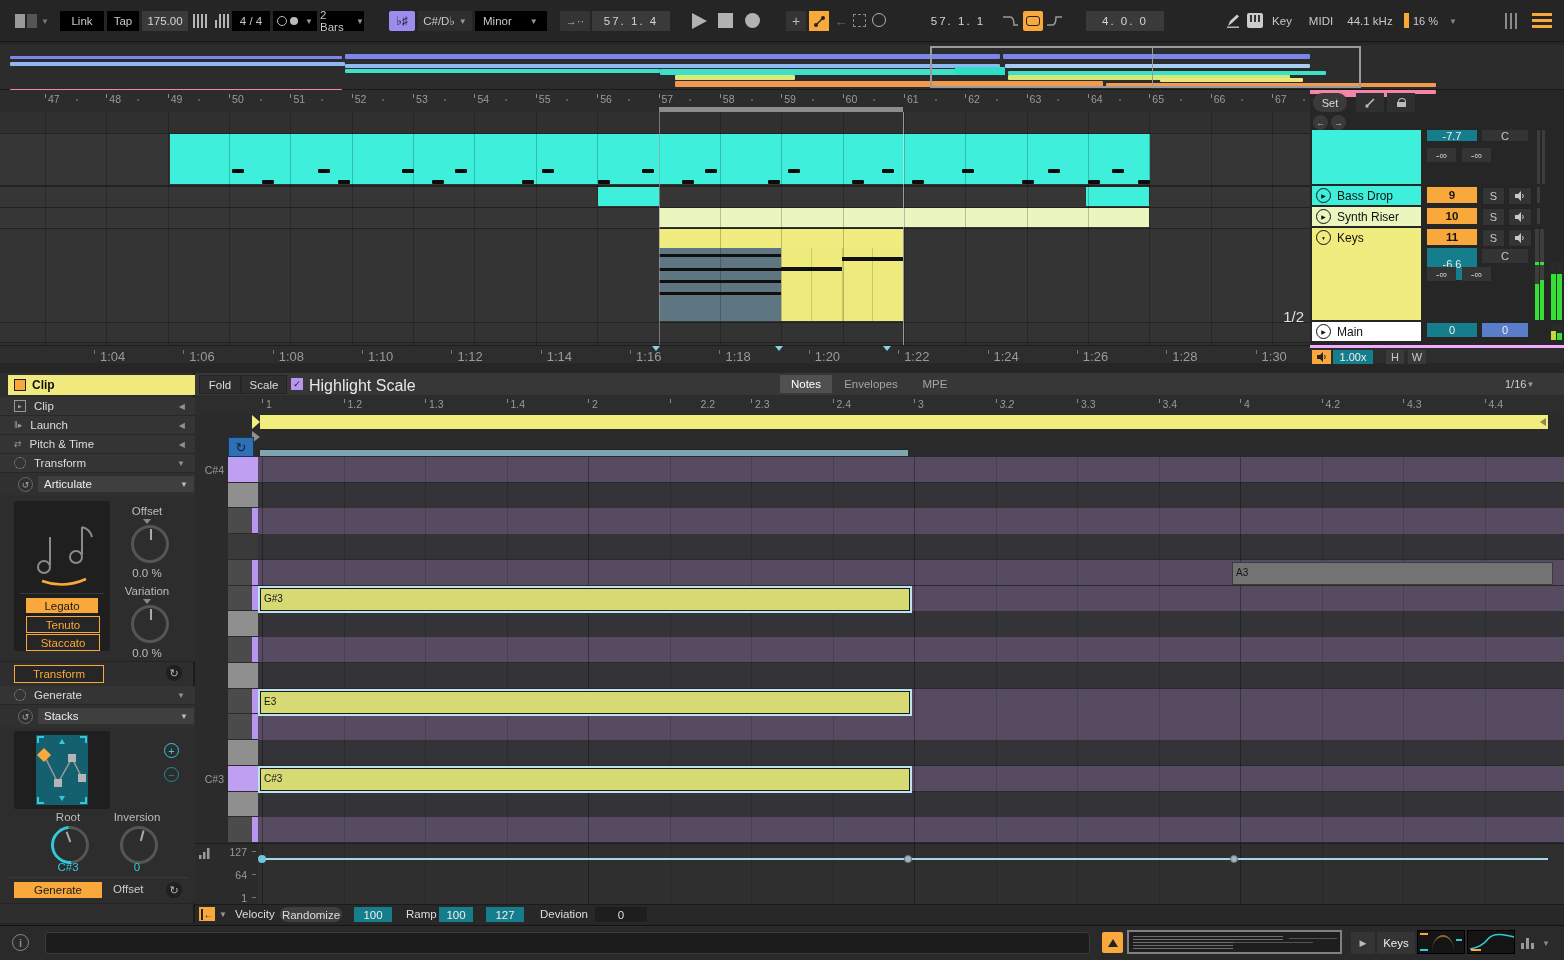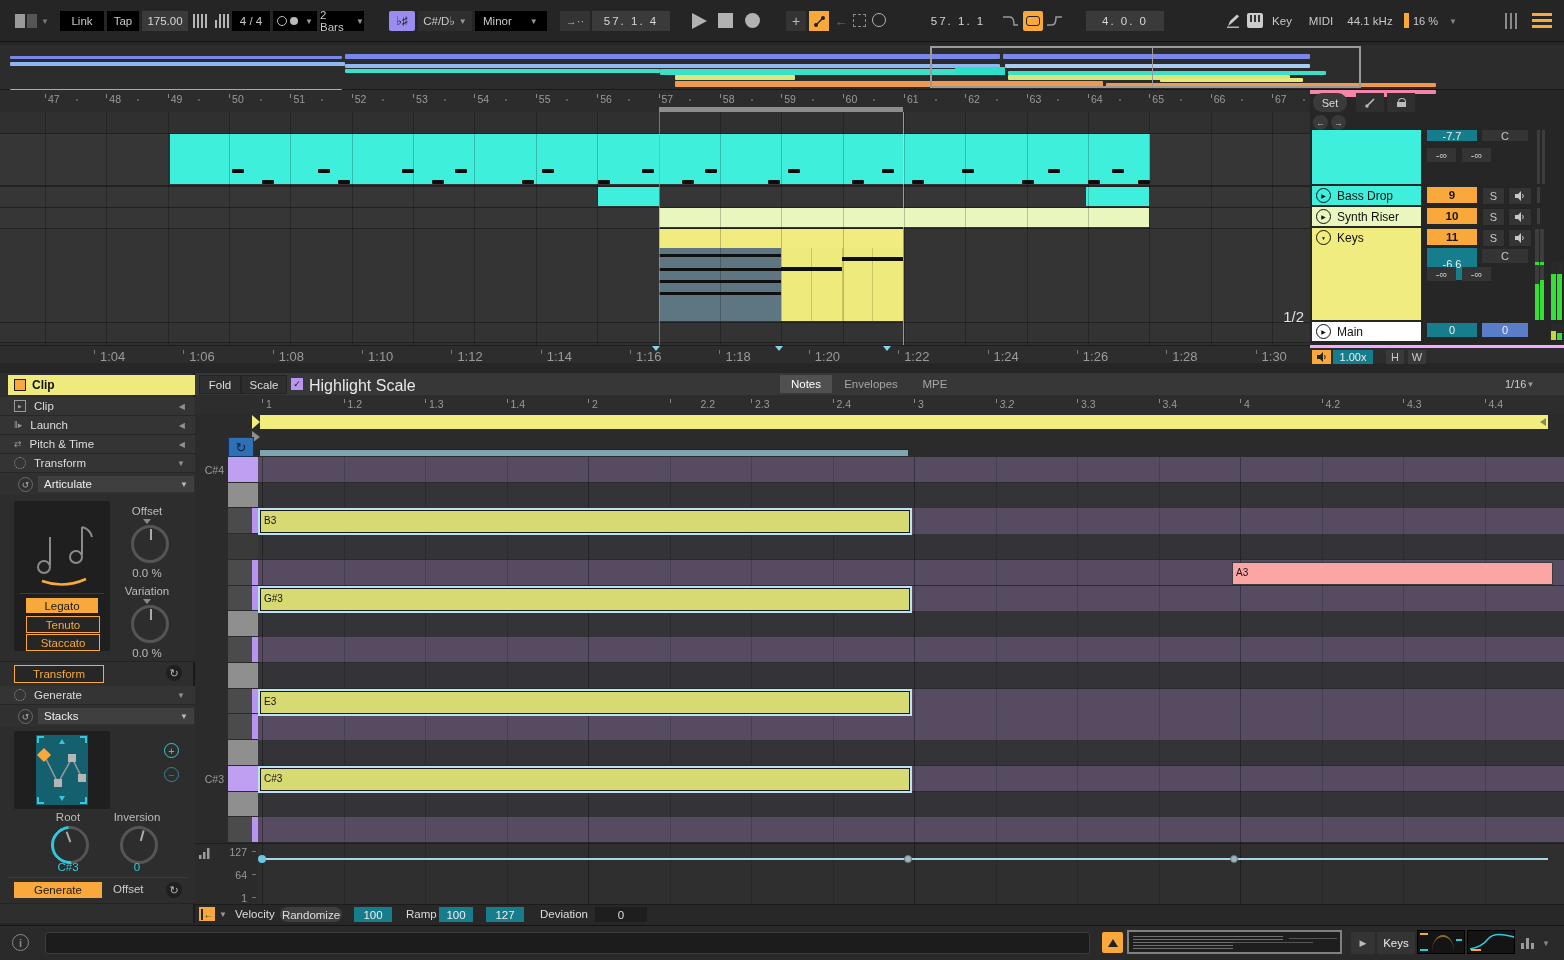--- a/index.html
+++ b/index.html
@@ -66,21 +66,21 @@
 .barline{position:absolute;width:1px;background:rgba(0,0,0,.32)}
 #rows{position:absolute;left:0;top:84px;width:1369px;height:386px}
 .prow{position:absolute;left:63px;width:1306px}
 .prow.inscale{background:#574B61}
 .prow.out{background:#343438}
 .pkey{position:absolute;left:33px;width:30px}
 .pkey .strip{position:absolute;right:0;top:0;width:6px;height:100%;background:#B795F0}
 .pkeylbl{position:absolute;left:0;width:29px;text-align:right;color:#9a9a9a;font-size:10.5px}
 .note{position:absolute;height:21px;border:1px solid #1a1a1a;color:#141414;font-size:10px;line-height:20px;padding-left:3px;overflow:hidden}
 .note.sel{background:#D7D973;box-shadow:0 0 0 2px #BCE3F0}
-.note.ghost{background:#fca5a5;border-color:#3c3c3c}
+.note.ghost{background:#737373;border-color:#3c3c3c}
 #vlane{position:absolute;left:0;top:470px;width:1369px;height:61px;background:#2f2f2f;border-top:1px solid #1e1e1e}
 .vlbl{position:absolute;width:40px;text-align:right;color:#9a9a9a;font-size:10.5px}
 .vtick{position:absolute;left:57px;width:4px;height:1px;background:#777}
 #vfooter{position:absolute;left:0;top:531px;width:1369px;height:19px;background:#282828;border-top:1px solid #1b1b1b;font-size:11.5px}
 .vteal{position:absolute;top:2px;height:15px;background:#157D8C;color:#eee;display:flex;align-items:center;justify-content:center}
 
 #statusbar{left:0;top:925px;width:1564px;height:35px;background:#2a2a2a;border-top:1px solid #141414}
 .tri-up{width:0;height:0;border-left:5px solid transparent;border-right:5px solid transparent;border-bottom:8px solid #222}
 .clipbar-tri{position:absolute;width:0;height:0}
 </style>
@@ -711,21 +711,20 @@
         <div class="beatline" style="left: 556px; top: 0px; height: 386px;"></div>
         <div class="beatline" style="left: 637.5px; top: 0px; height: 386px;"></div>
         <div class="barline" style="left: 719px; top: 0px; height: 386px;"></div>
         <div class="beatline" style="left: 800.5px; top: 0px; height: 386px;"></div>
         <div class="beatline" style="left: 882px; top: 0px; height: 386px;"></div>
         <div class="beatline" style="left: 963.5px; top: 0px; height: 386px;"></div>
         <div class="barline" style="left: 1045px; top: 0px; height: 386px;"></div>
         <div class="beatline" style="left: 1126.5px; top: 0px; height: 386px;"></div>
         <div class="beatline" style="left: 1208px; top: 0px; height: 386px;"></div>
         <div class="beatline" style="left: 1289.5px; top: 0px; height: 386px;"></div>
-        <div class="note sel" style="left: 65px; top: 53.4667px; width: 645px;">B3</div>
         <div class="note sel" style="left: 65px; top: 130.667px; width: 645px;">G#3</div>
         <div class="note sel" style="left: 65px; top: 233.6px; width: 645px;">E3</div>
         <div class="note sel" style="left: 65px; top: 310.8px; width: 645px;">C#3</div>
         <div class="note ghost" style="left: 1037px; top: 104.933px; width: 316px;">A3</div>
       </div>
     <div id="vlane">
       <div class="abs" style="left:0;top:0;width:63px;height:60px;background:#2b2b2b">
         <svg class="abs" style="left:4px;top:4px" width="12" height="11">
             <rect x="0" y="7" width="2.5" height="4" fill="#9a9a9a"></rect>
             <rect x="4" y="4" width="2.5" height="7" fill="#9a9a9a"></rect>

